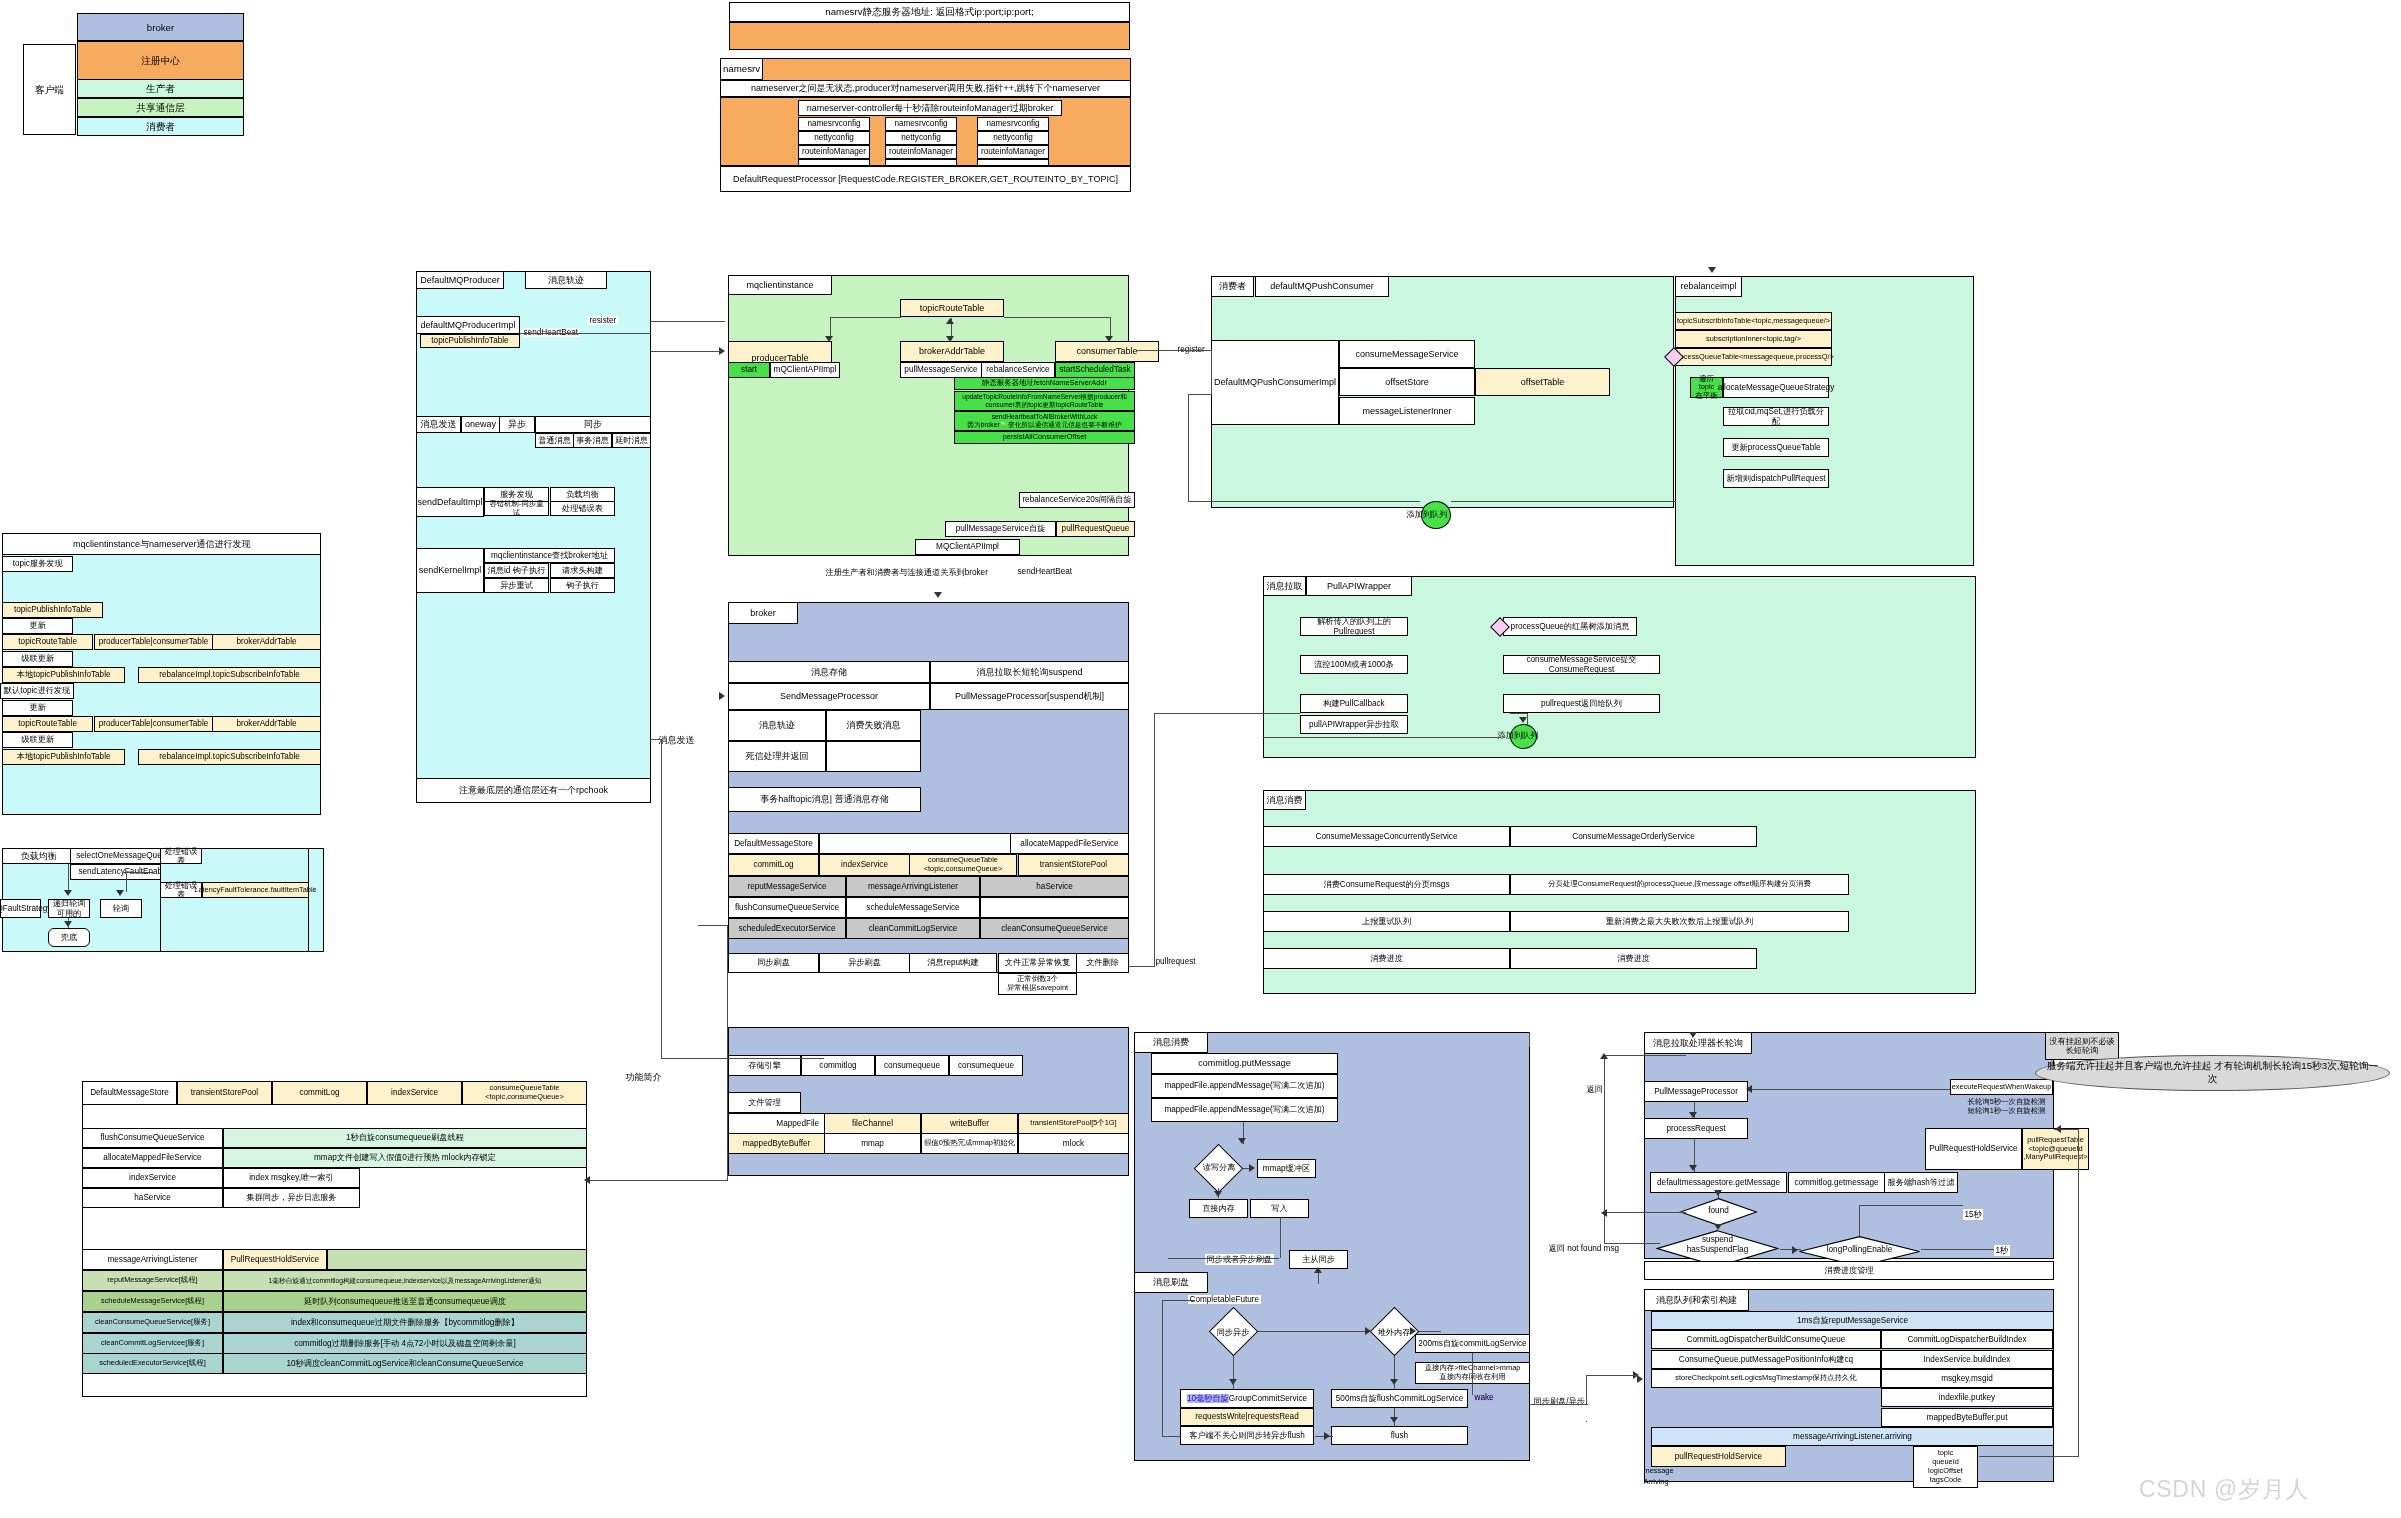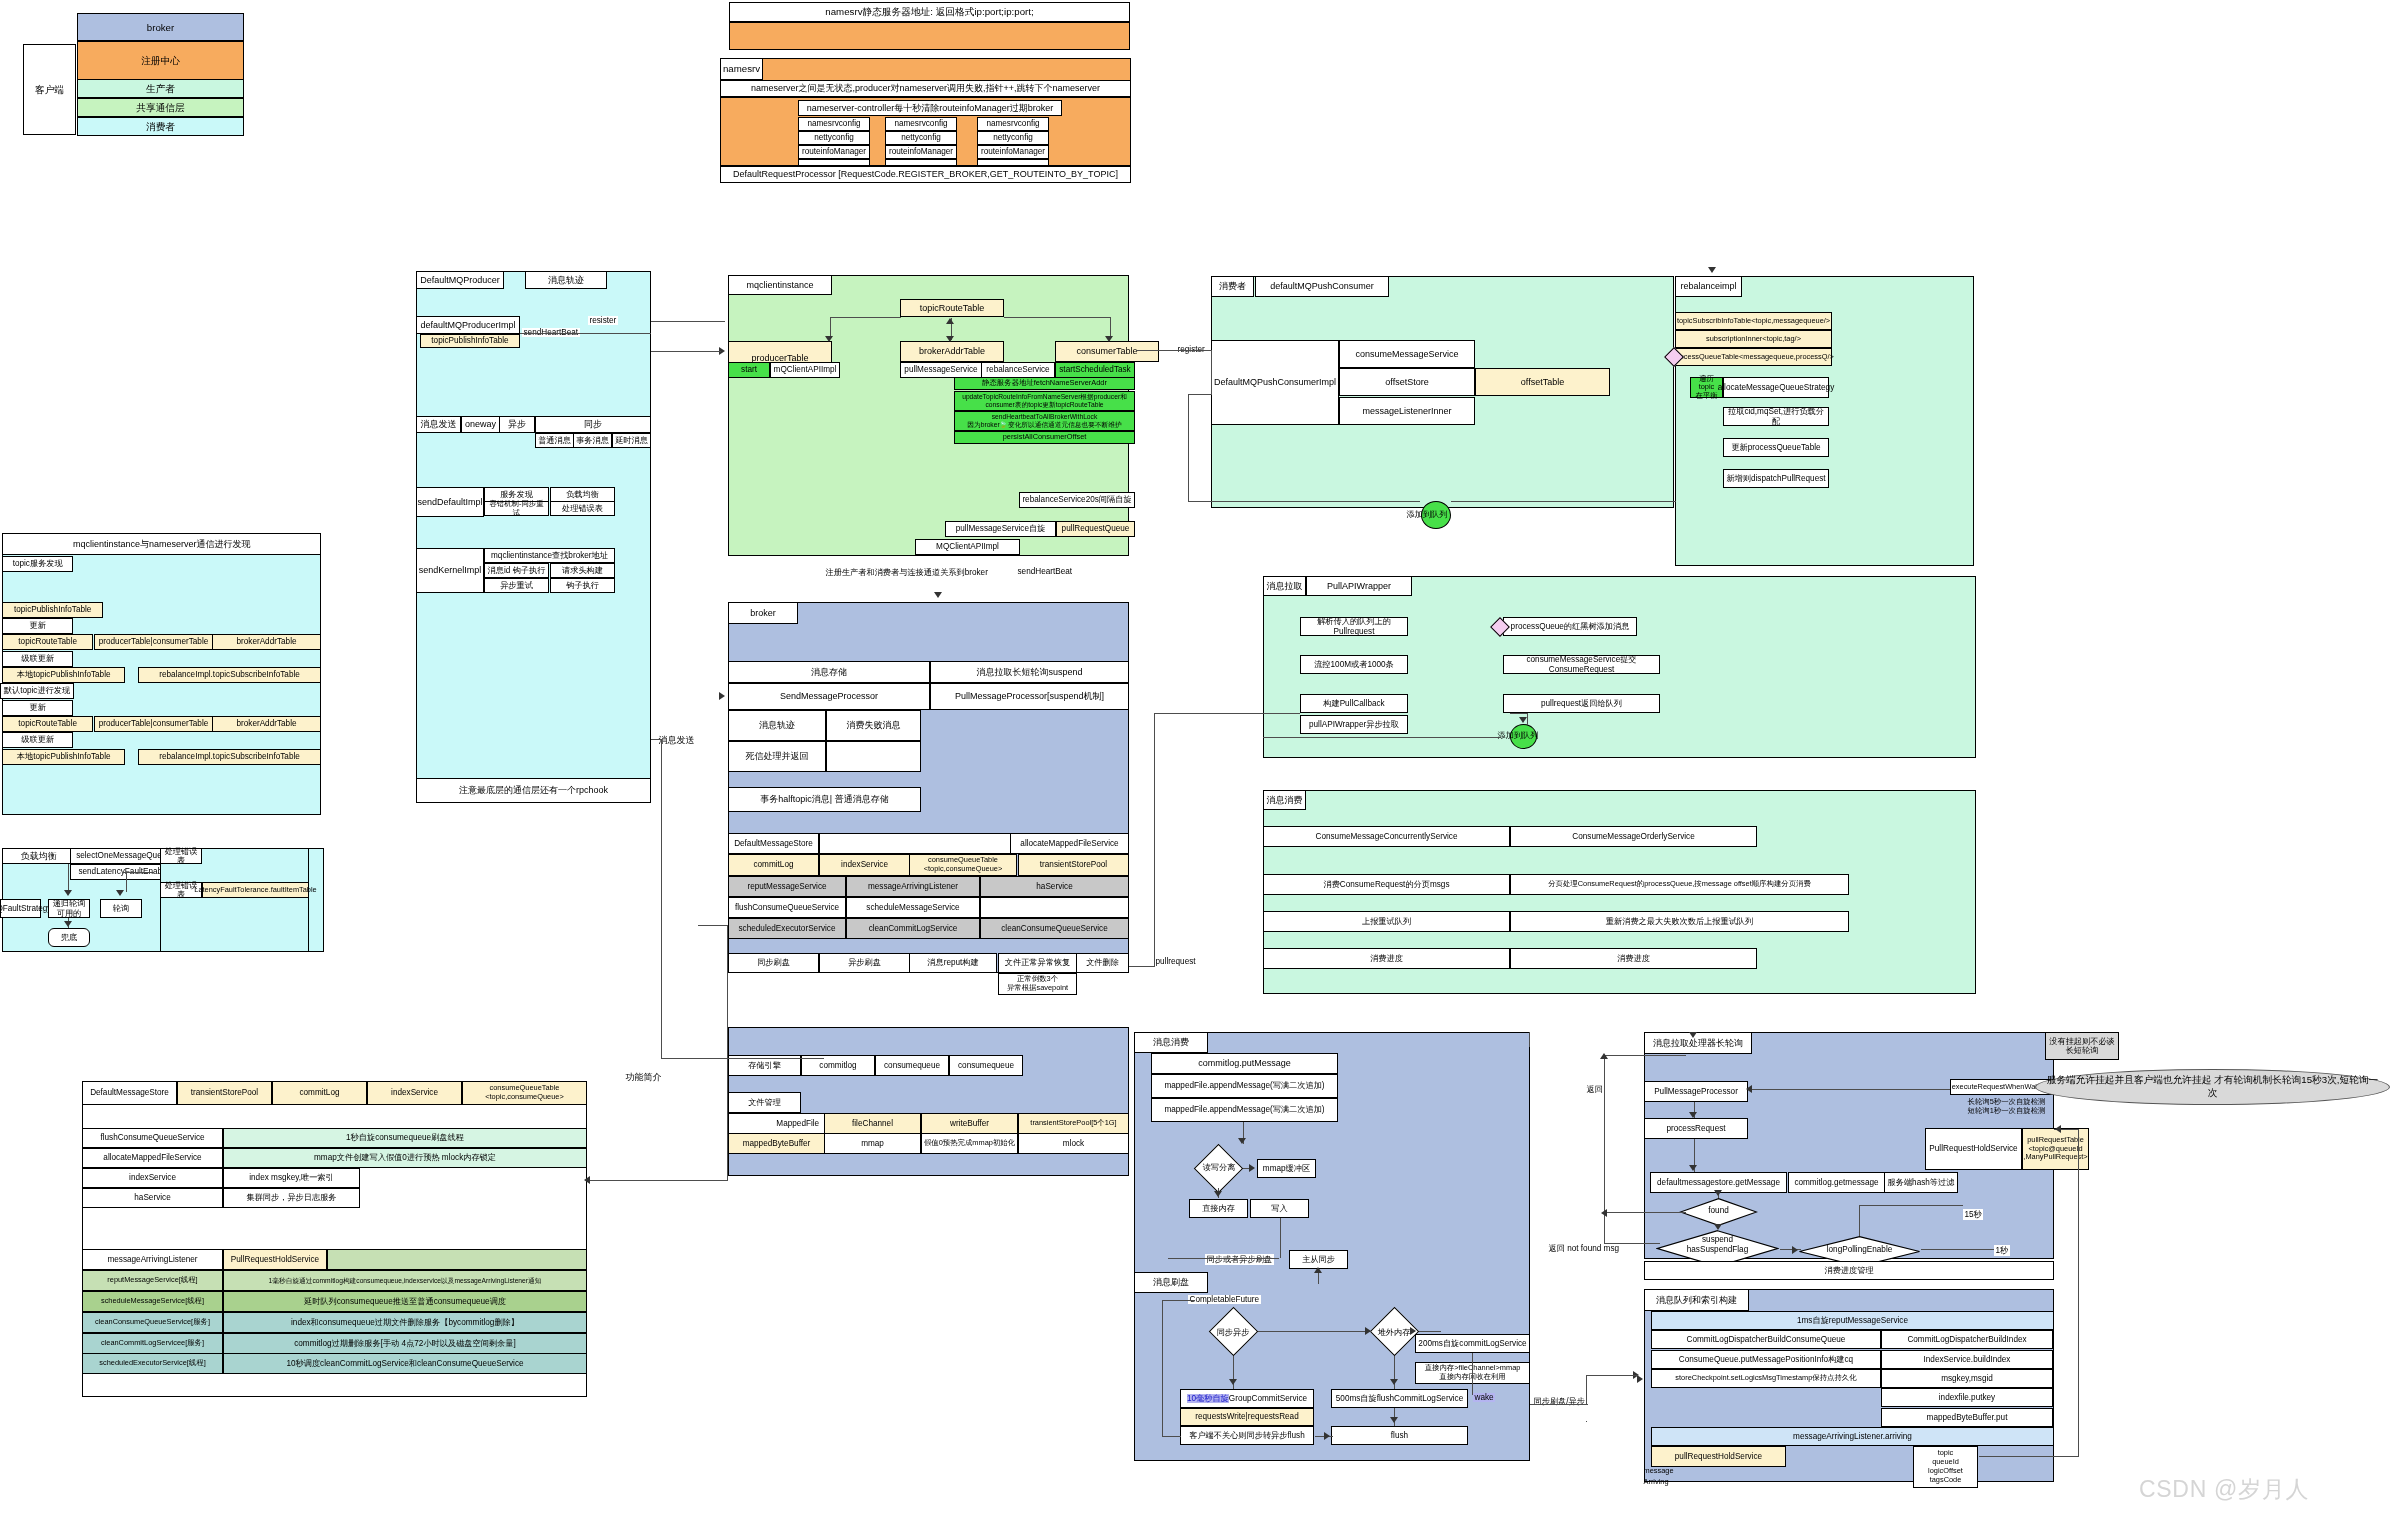--- a/index.html
+++ b/index.html
@@ -98,21 +98,21 @@
       <span>namesrvconfig</span>
     </div>
   <div class="bx" style="left:977px;top:131px;width:72px;height:14px;font-size:8.2px;">
       <span>nettyconfig</span>
     </div>
   <div class="bx" style="left:977px;top:145px;width:72px;height:14px;font-size:8.2px;">
       <span>routeinfoManager</span>
     </div>
   <div class="bx" style="left:977px;top:159px;width:72px;height:7.4px;"></div>
 
-  <div class="bx" style="left:720px;top:166px;width:411px;height:17px;font-size:9px;">
+  <div class="bx" style="left:720px;top:166px;width:411px;height:26px;font-size:9px;">
     <span>DefaultRequestProcessor [RequestCode.REGISTER_BROKER,GET_ROUTEINTO_BY_TOPIC]</span>
     </div>
 
   <div class="grp" style="left:416px;top:271px;width:235px;height:532px;background:#caf9f9;"></div>
   <div class="bx" style="left:416px;top:271px;width:88px;height:18px;font-size:9px;">
     <span>DefaultMQProducer</span>
     </div>
   <div class="bx" style="left:525px;top:271px;width:82px;height:18px;font-size:9px;">
     <span>消息轨迹</span>
     </div>
@@ -868,21 +868,21 @@
   <span class="lbl" style="left:1963px;top:1209px;font-size:8.2px;">15秒</span>
   <span class="lbl" style="left:1994px;top:1245px;font-size:8.2px;">1秒</span>
   <span class="lbl" style="left:1585px;top:1084px;font-size:8.2px;">返回</span>
   <span class="lbl" style="left:1547px;top:1243px;font-size:8.2px;">返回 not found msg</span>
   <div class="bx" style="left:1644px;top:1261px;width:410px;height:19.3px;font-size:8.2px;">
       <span>消费进度管理</span>
     </div>
 
   <div class="bx" style="left:2045px;top:1032px;width:74px;height:28px;background:#d9d9d9;font-size:8.2px;white-space:pre-line;"><span>没有挂起则不必谈
 长短轮询</span></div>
-  <div class="cloud" style="left:2035px;top:1055px;width:355px;height:36px;margin-top:14px;">
+  <div class="cloud" style="left:2035px;top:1055px;width:355px;height:36px;">
       <span>服务端允许挂起并且客户端也允许挂起 才有轮询机制长轮询15秒3次,短轮询一次</span>
     </div>
 
   <div class="ln lnv" style="left:1694px;top:1102px;height:16.3px;"></div>
   <div class="ar ar-d" style="left:1689px;top:1112px;"></div>
   <div class="ln lnv" style="left:1694px;top:1139px;height:33px;"></div>
   <div class="ar ar-d" style="left:1689px;top:1165px;"></div>
   <div class="ln lnv" style="left:1718px;top:1193px;height:4.5px;"></div>
   <div class="ar ar-d" style="left:1714px;top:1190px;"></div>
   <div class="ar ar-d" style="left:1714px;top:1224px;"></div>

